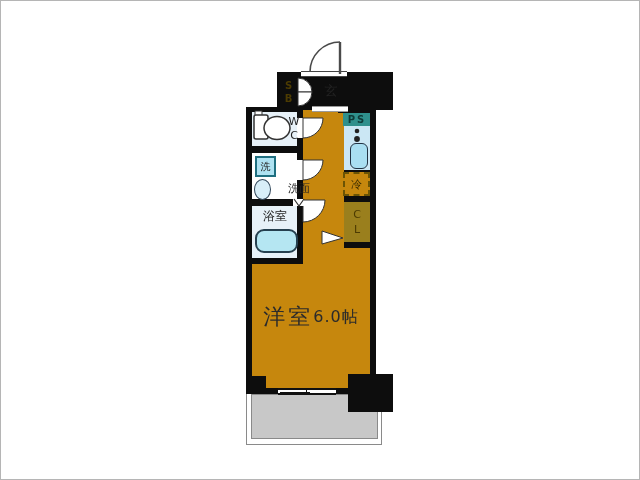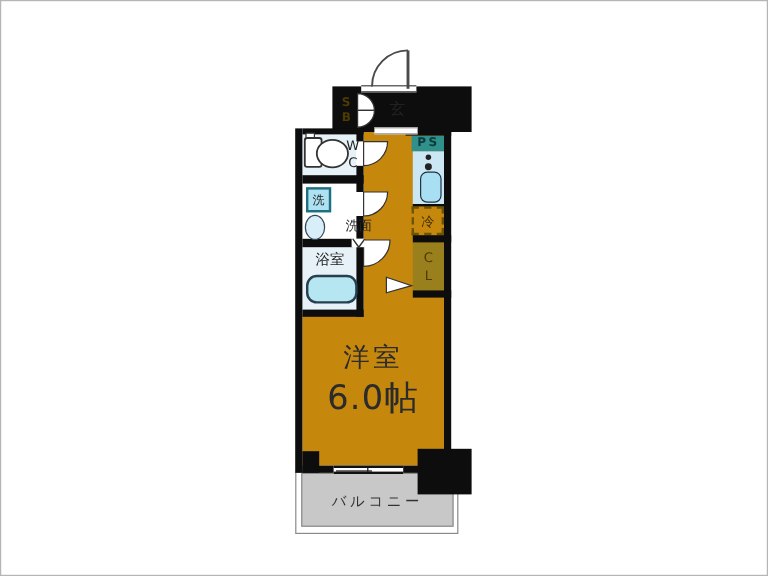--- a/index.html
+++ b/index.html
@@ -117,19 +117,18 @@
 B</div>
   <div class="abs lbl" style="left:287px;top:114px;width:14px;height:30px;font-size:11px;line-height:1.25;">W
 C</div>
   <div class="abs lbl" style="left:343px;top:113px;width:28px;height:13px;font-size:10px;letter-spacing:2px;color:#0e3b38;font-weight:bold;">PS</div>
   <div class="abs lbl" style="left:255px;top:156px;width:21px;height:21px;font-size:10px;">洗</div>
   <div class="abs lbl" style="left:285px;top:181px;width:28px;height:14px;font-size:11px;">洗面</div>
   <div class="abs lbl" style="left:254px;top:209px;width:42px;height:15px;font-size:12px;">浴室</div>
   <div class="abs lbl" style="left:343px;top:172px;width:27px;height:24px;font-size:11px;color:#3a2c00;">冷</div>
   <div class="abs lbl" style="left:344px;top:202px;width:26px;height:40px;font-size:11px;line-height:1.4;color:#4c3b02;">C
 L</div>
-  <div class="abs lbl" style="left:252px;top:286px;width:118px;height:62px;flex-direction:column;color:#2b2b2b;">
+  <div class="abs lbl" style="left:252px;top:286px;width:118px;height:62px;color:#2b2b2b;">
     <div style="font-size:22px;letter-spacing:3px;">洋室</div>
-    <div style="font-size:28px;letter-spacing:1px;">6.0帖</div>
+    <div style="font-size:16px;letter-spacing:1px;">6.0帖</div>
   </div>
-  <div class="abs lbl" style="left:251px;top:408px;width:127px;height:20px;font-size:12px;letter-spacing:3px;color:#333;">バルコニー</div>
 
 </div>
 
 </body></html>

